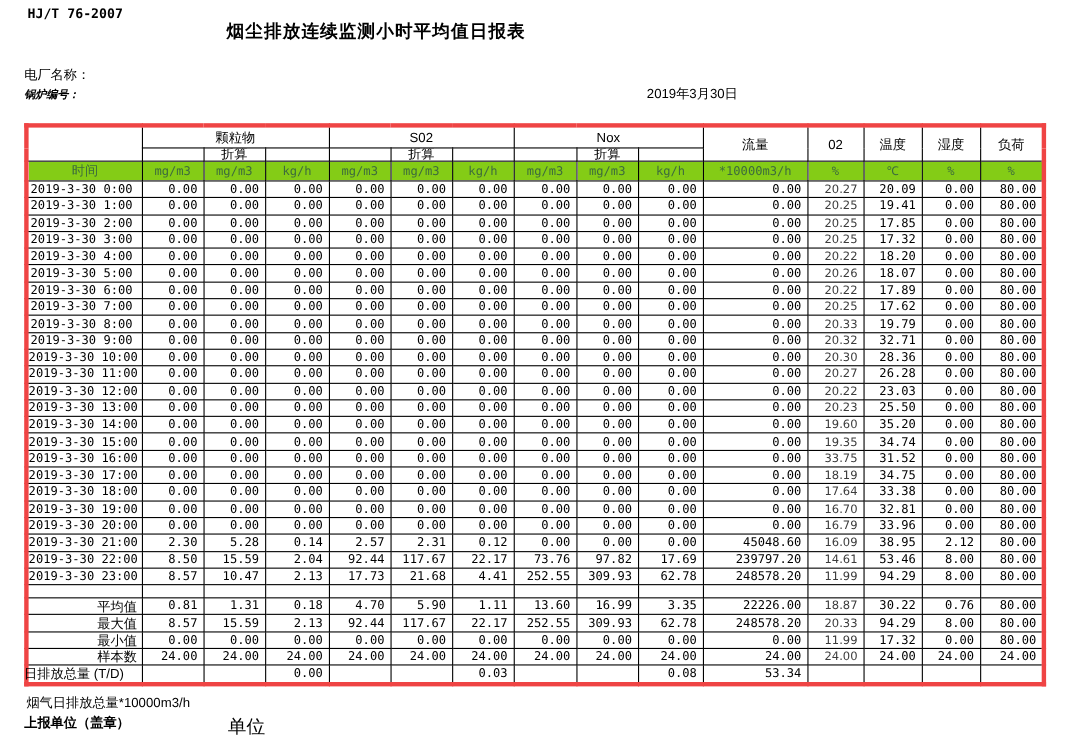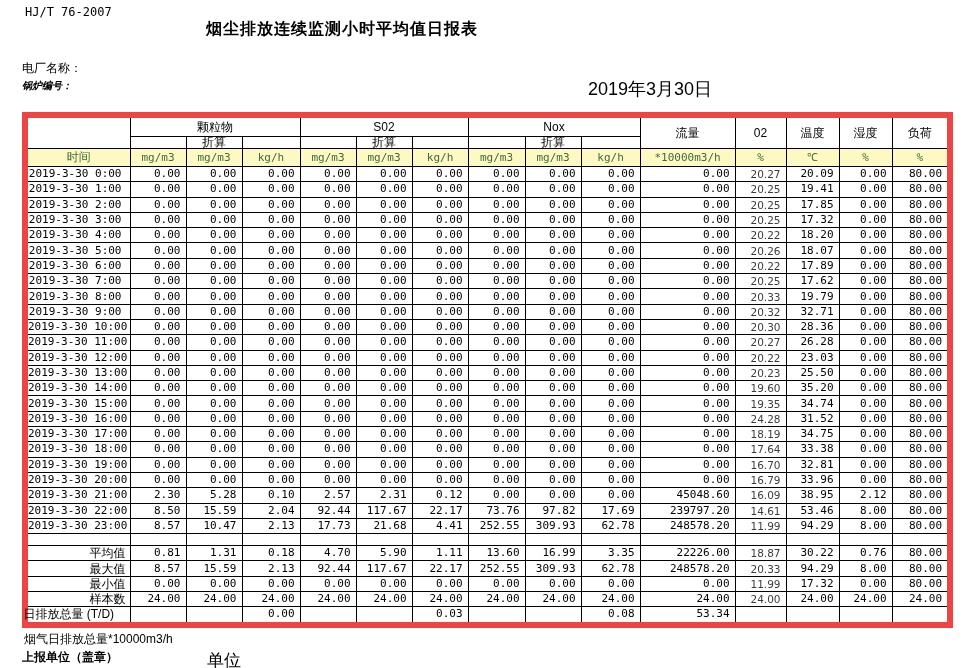--- a/index.html
+++ b/index.html
@@ -1,34 +1,34 @@
 <!DOCTYPE html>
 <html><head>
 <meta charset="utf-8">
 <style>
   html,body{margin:0;padding:0;background:#fff;}
   body{width:968px;height:668px;position:relative;font-family:"Liberation Sans",sans-serif;color:#000;}
   .abs{position:absolute;white-space:nowrap;}
-  #std-code{left:25px;top:5px;font-family:"DejaVu Sans Mono",monospace;font-size:12px;font-weight:normal;}
+  #std-code{left:25px;top:5px;font-family:"DejaVu Sans Mono",monospace;font-size:12px;font-weight:bold;}
   #report-title{left:22px;top:19px;width:640px;text-align:center;font-size:16px;font-weight:bold;letter-spacing:1px;}
   #plant-label{left:22px;top:60px;font-size:12px;font-weight:normal;}
   #boiler-label{left:22px;top:79px;font-size:10px;font-weight:bold;font-style:italic;}
-  #report-date{left:588px;top:77px;font-size:18px;}
+  #report-date{left:588px;top:77px;font-size:12px;}
   #flue-total{left:24px;top:631px;font-size:12px;font-weight:normal;}
   #report-unit{left:22px;top:649px;font-size:12px;font-weight:bold;}
   #unit-label{left:207px;top:649px;font-size:17px;font-weight:normal;}
 
-  table{position:absolute;left:22px;top:112px;width:925px;border-collapse:collapse;table-layout:fixed;border:6px solid #ef4444;}
+  table{position:absolute;left:22px;top:112px;width:925px;border-collapse:collapse;table-layout:fixed;border:4px solid #ef4444;}
   td{border:1px solid #000;font-family:"DejaVu Sans Mono",monospace;font-size:11px;text-align:right;
      padding:0 5px 0 0;white-space:nowrap;overflow:hidden;height:14.3px;line-height:14px;}
   thead tr.r1 td{height:18px;line-height:18px;}
   thead tr.r2 td{height:11px;line-height:11px;}
   thead tr.r3 td{height:17px;line-height:17px;}
   td.group{text-align:center;padding:0;font-size:12px;font-family:"Liberation Sans",sans-serif;}
-  td.green{background:#fef9c3;color:#3d6b3d;text-align:center;padding:0;font-size:11px;}
+  td.green{background:#84cc16;color:#3d6b3d;text-align:center;padding:0;font-size:11px;}
   td.green.time{font-size:12px;font-family:"Liberation Sans",sans-serif;}
   td.timecell{padding-right:8px;}
   td.o2{font-family:"DejaVu Sans",sans-serif;color:#3c3c3c;font-size:10.5px;}
   td.sumlabel{font-family:"Liberation Sans",sans-serif;font-size:12px;padding-right:4px;padding-left:48px;}
   td.tdlabel{text-align:center;overflow:visible;padding:0;}
   td.tdlabel span{display:inline-block;margin-left:-20px;white-space:nowrap;}
   tr.emptyrow td{height:11px;line-height:11px;}
 </style>
 </head>
 <body>
@@ -376,21 +376,21 @@
         <td>0.00</td>
         <td>0.00</td>
         <td>0.00</td>
         <td>0.00</td>
         <td>0.00</td>
         <td>0.00</td>
         <td>0.00</td>
         <td>0.00</td>
         <td>0.00</td>
         <td>0.00</td>
-        <td class="o2">24.28</td>
+        <td class="o2">33.75</td>
         <td>31.52</td>
         <td>0.00</td>
         <td>80.00</td>
       </tr>
       <tr>
         <td class="timecell">2019-3-30 17:00</td>
         <td>0.00</td>
         <td>0.00</td>
         <td>0.00</td>
         <td>0.00</td>
@@ -453,21 +453,21 @@
         <td>0.00</td>
         <td class="o2">16.79</td>
         <td>33.96</td>
         <td>0.00</td>
         <td>80.00</td>
       </tr>
       <tr>
         <td class="timecell">2019-3-30 21:00</td>
         <td>2.30</td>
         <td>5.28</td>
-        <td>0.10</td>
+        <td>0.14</td>
         <td>2.57</td>
         <td>2.31</td>
         <td>0.12</td>
         <td>0.00</td>
         <td>0.00</td>
         <td>0.00</td>
         <td>45048.60</td>
         <td class="o2">16.09</td>
         <td>38.95</td>
         <td>2.12</td>

